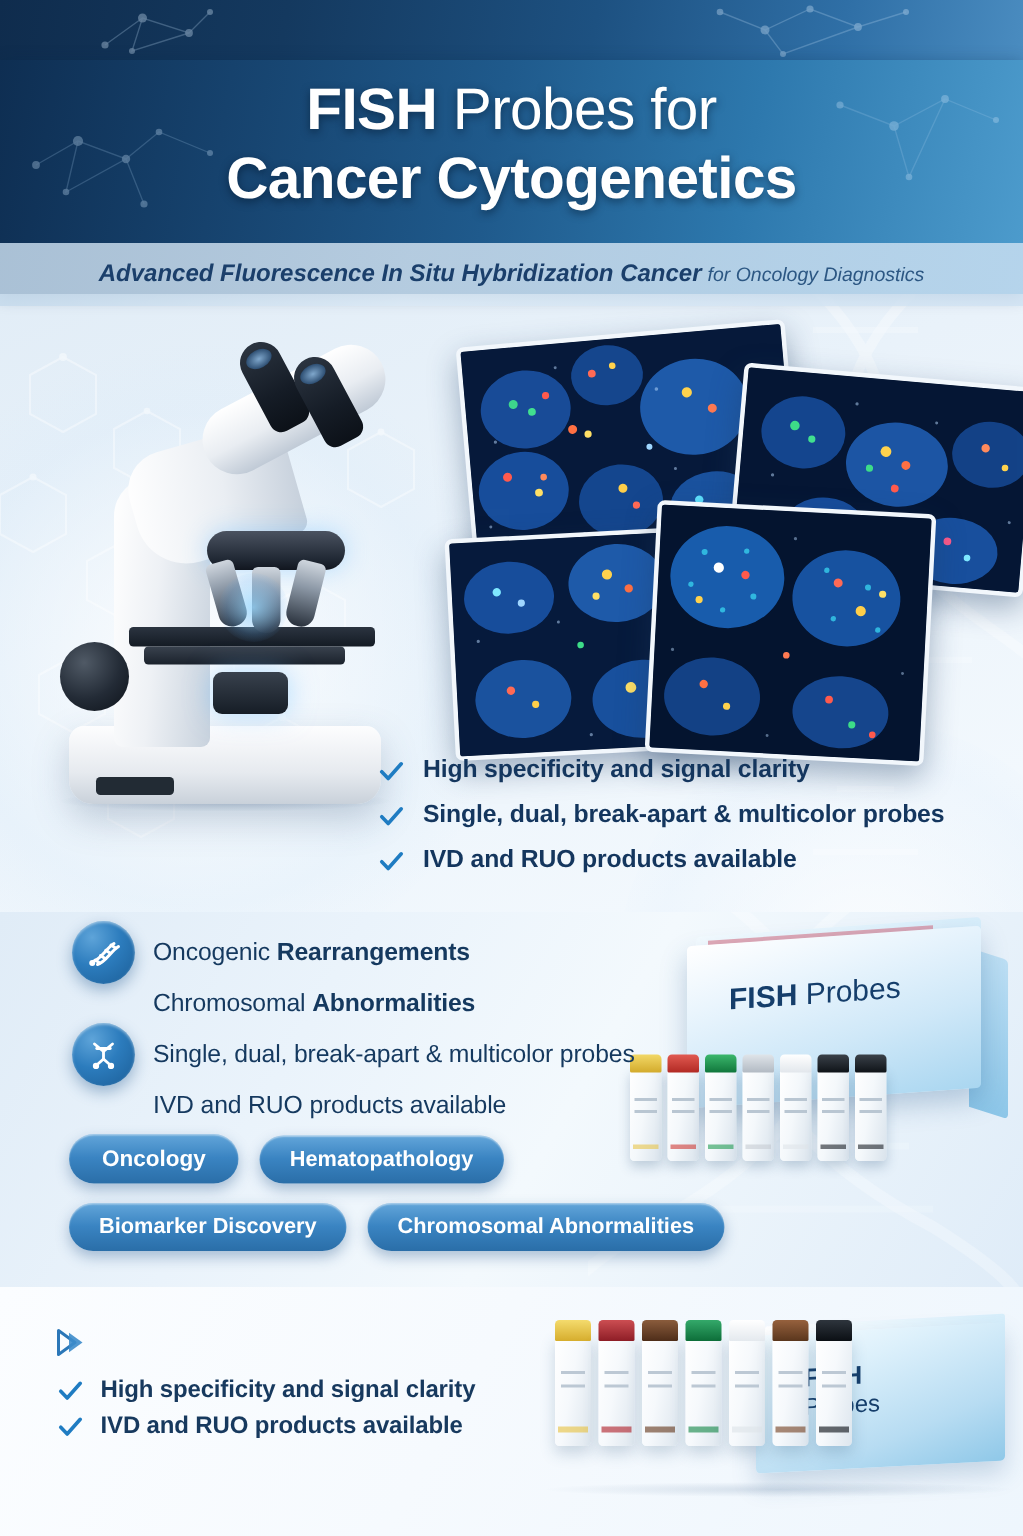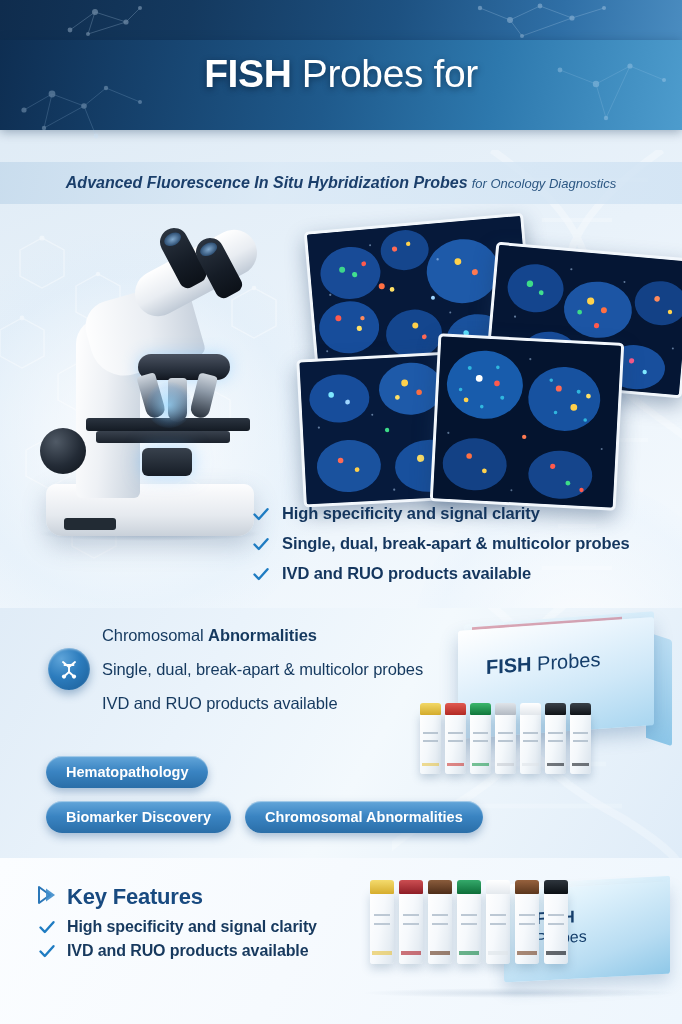--- a/index.html
+++ b/index.html
@@ -17,21 +17,21 @@
          background:radial-gradient(circle,rgba(255,255,255,.85) 0%,rgba(219,236,250,.25) 55%,rgba(255,255,255,0) 72%);}
   .glow2{position:absolute;right:-60px;top:480px;width:330px;height:330px;border-radius:50%;
          background:radial-gradient(circle,rgba(255,255,255,.7) 0%,rgba(223,238,252,.2) 60%,rgba(255,255,255,0) 75%);}
 
   
   .topstrip{position:absolute;left:0;top:0;width:682px;height:40px;
     background:linear-gradient(100deg,#0f2c4d 0%,#14395f 28%,#1d5181 58%,#2f6fa6 82%,#4a8cc0 100%);}
   .topstrip .mol{position:absolute;inset:0;opacity:.45;}
 
   
-  .banner{position:absolute;left:0;top:40px;width:682px;height:90px;
+  .banner{position:absolute;left:0;top:40px;width:682px;height:156px;
     background:linear-gradient(100deg,#0e2e52 0%,#16426d 22%,#1f5a8c 48%,#2d78ad 72%,#4d9ccd 100%);
     box-shadow:0 2px 10px rgba(10,40,75,.35);}
   .banner .mol{position:absolute;inset:0;opacity:.4;}
   .title{position:absolute;left:0;right:0;top:10px;text-align:center;color:#ffffff;
     font-size:39px;line-height:48px;letter-spacing:-.4px;font-weight:700;
     text-shadow:0 2px 6px rgba(4,22,43,.55);}
   .title .l1{display:block;}
   .title .l2{display:block;margin-top:-2px;}
   .title .fish{font-weight:700;}
   .title .thin{font-weight:400;}
@@ -279,26 +279,27 @@
           <circle cx="596" cy="44" r="3.2"></circle>
           <circle cx="630" cy="26" r="2.6"></circle>
         <circle cx="606" cy="78" r="2.2"></circle>
           <circle cx="664" cy="40" r="2"></circle>
       </g>
     </svg>
     <div class="title">
       <span class="l1">
         <span class="fish">FISH</span><span class="thin"> Probes for</span>
       </span>
+      <span class="l2">Cancer Cytogenetics</span>
     </div>
   </div>
 
   <div class="subwrap">
     <div class="subtitle">
-      <span class="strong">Advanced Fluorescence In Situ Hybridization Probes</span><span class="light">for Oncology Diagnostics</span>
+      <span class="strong">Advanced Fluorescence In Situ Hybridization Cancer</span><span class="light">for Oncology Diagnostics</span>
     </div>
   </div>
 
   <div class="hero">
 
     <div class="scope">
       <div class="sc-foot"></div>
       <div class="sc-base"></div>
       <div class="sc-arm"></div>
       <div class="sc-armtop"></div>
@@ -563,20 +564,36 @@
             <span class="cap" style="background:linear-gradient(180deg,#3a4149,#0f1318)"></span>
             <span class="ln" style="top:20px"></span>
             <span class="ln" style="top:28px"></span>
             <span class="band" style="background:#1b1f26"></span>
           </div>
       </div>
     </div>
 
     <div class="feat">
       <div class="fline">
+        <span class="ficon">
+          <svg width="24" height="24" viewBox="0 0 24 24">
+            <g stroke="#ffffff" stroke-width="2" fill="none" stroke-linecap="round">
+              <path d="M5 18 C11 16 13 10 19 6"></path>
+              <path d="M8 20 C14 18 16 12 22 8"></path>
+              <line x1="6.5" y1="17" x2="9.5" y2="19"></line>
+              <line x1="10" y1="14" x2="13" y2="16"></line>
+              <line x1="13.5" y1="10.5" x2="16.5" y2="12.5"></line>
+              <line x1="17" y1="7" x2="20" y2="9"></line>
+            </g>
+            <circle cx="4.5" cy="19" r="2" fill="#ffffff"></circle>
+          </svg>
+        </span>
+        <span class="ftxt"><span>Oncogenic </span><b>Rearrangements</b></span>
+      </div>
+      <div class="fline">
         <span class="fspacer"></span>
         <span class="ftxt"><span>Chromosomal </span><b>Abnormalities</b></span>
       </div>
       <div class="fline">
         <span class="ficon">
           <svg width="24" height="24" viewBox="0 0 24 24">
             <g stroke="#ffffff" stroke-width="1.9" fill="none" stroke-linecap="round">
               <path d="M6 5 L12 10 L18 5"></path>
               <path d="M12 10 L12 15"></path>
               <path d="M12 15 L7.5 19"></path>
@@ -592,38 +609,38 @@
         <span class="ftxt"><span>Single, dual, break-apart &amp; multicolor probes</span><b></b></span>
       </div>
       <div class="fline">
         <span class="fspacer"></span>
         <span class="ftxt"><span>IVD and RUO products available</span><b></b></span>
       </div>
     </div>
 
     <div class="pills">
       <div class="pillrow">
+        <span class="pill">Oncology</span>
         <span class="pill md">Hematopathology</span>
       </div>
       <div class="pillrow">
         <span class="pill md">Biomarker Discovery</span>
         <span class="pill md">Chromosomal Abnormalities</span>
       </div>
     </div>
   </div>
 
   <div class="bottom">
     <div class="kf-head">
       <span>
         <svg width="22" height="22" viewBox="0 0 22 22">
           <path d="M3 3 L14 11 L3 19 Z" fill="none" stroke="#2b77b8" stroke-width="2" stroke-linejoin="round"></path>
           <path d="M10 4.5 L19 11 L10 17.5 Z" fill="#3d8ccb" opacity="0.9"></path>
         </svg>
       </span>
-      <span class="t">Key Features</span>
     </div>
 
     <div class="blist">
       <div class="brow">
         <span class="chk">
           <svg width="18" height="18" viewBox="0 0 18 18">
               <path d="M2.5 9.5 L6.8 14 L15.5 4.2" fill="none" stroke="#1f7cc2" stroke-width="2.4" stroke-linecap="round" stroke-linejoin="round"></path>
             </svg>
         </span>
         <span class="txt">High specificity and signal clarity</span>

